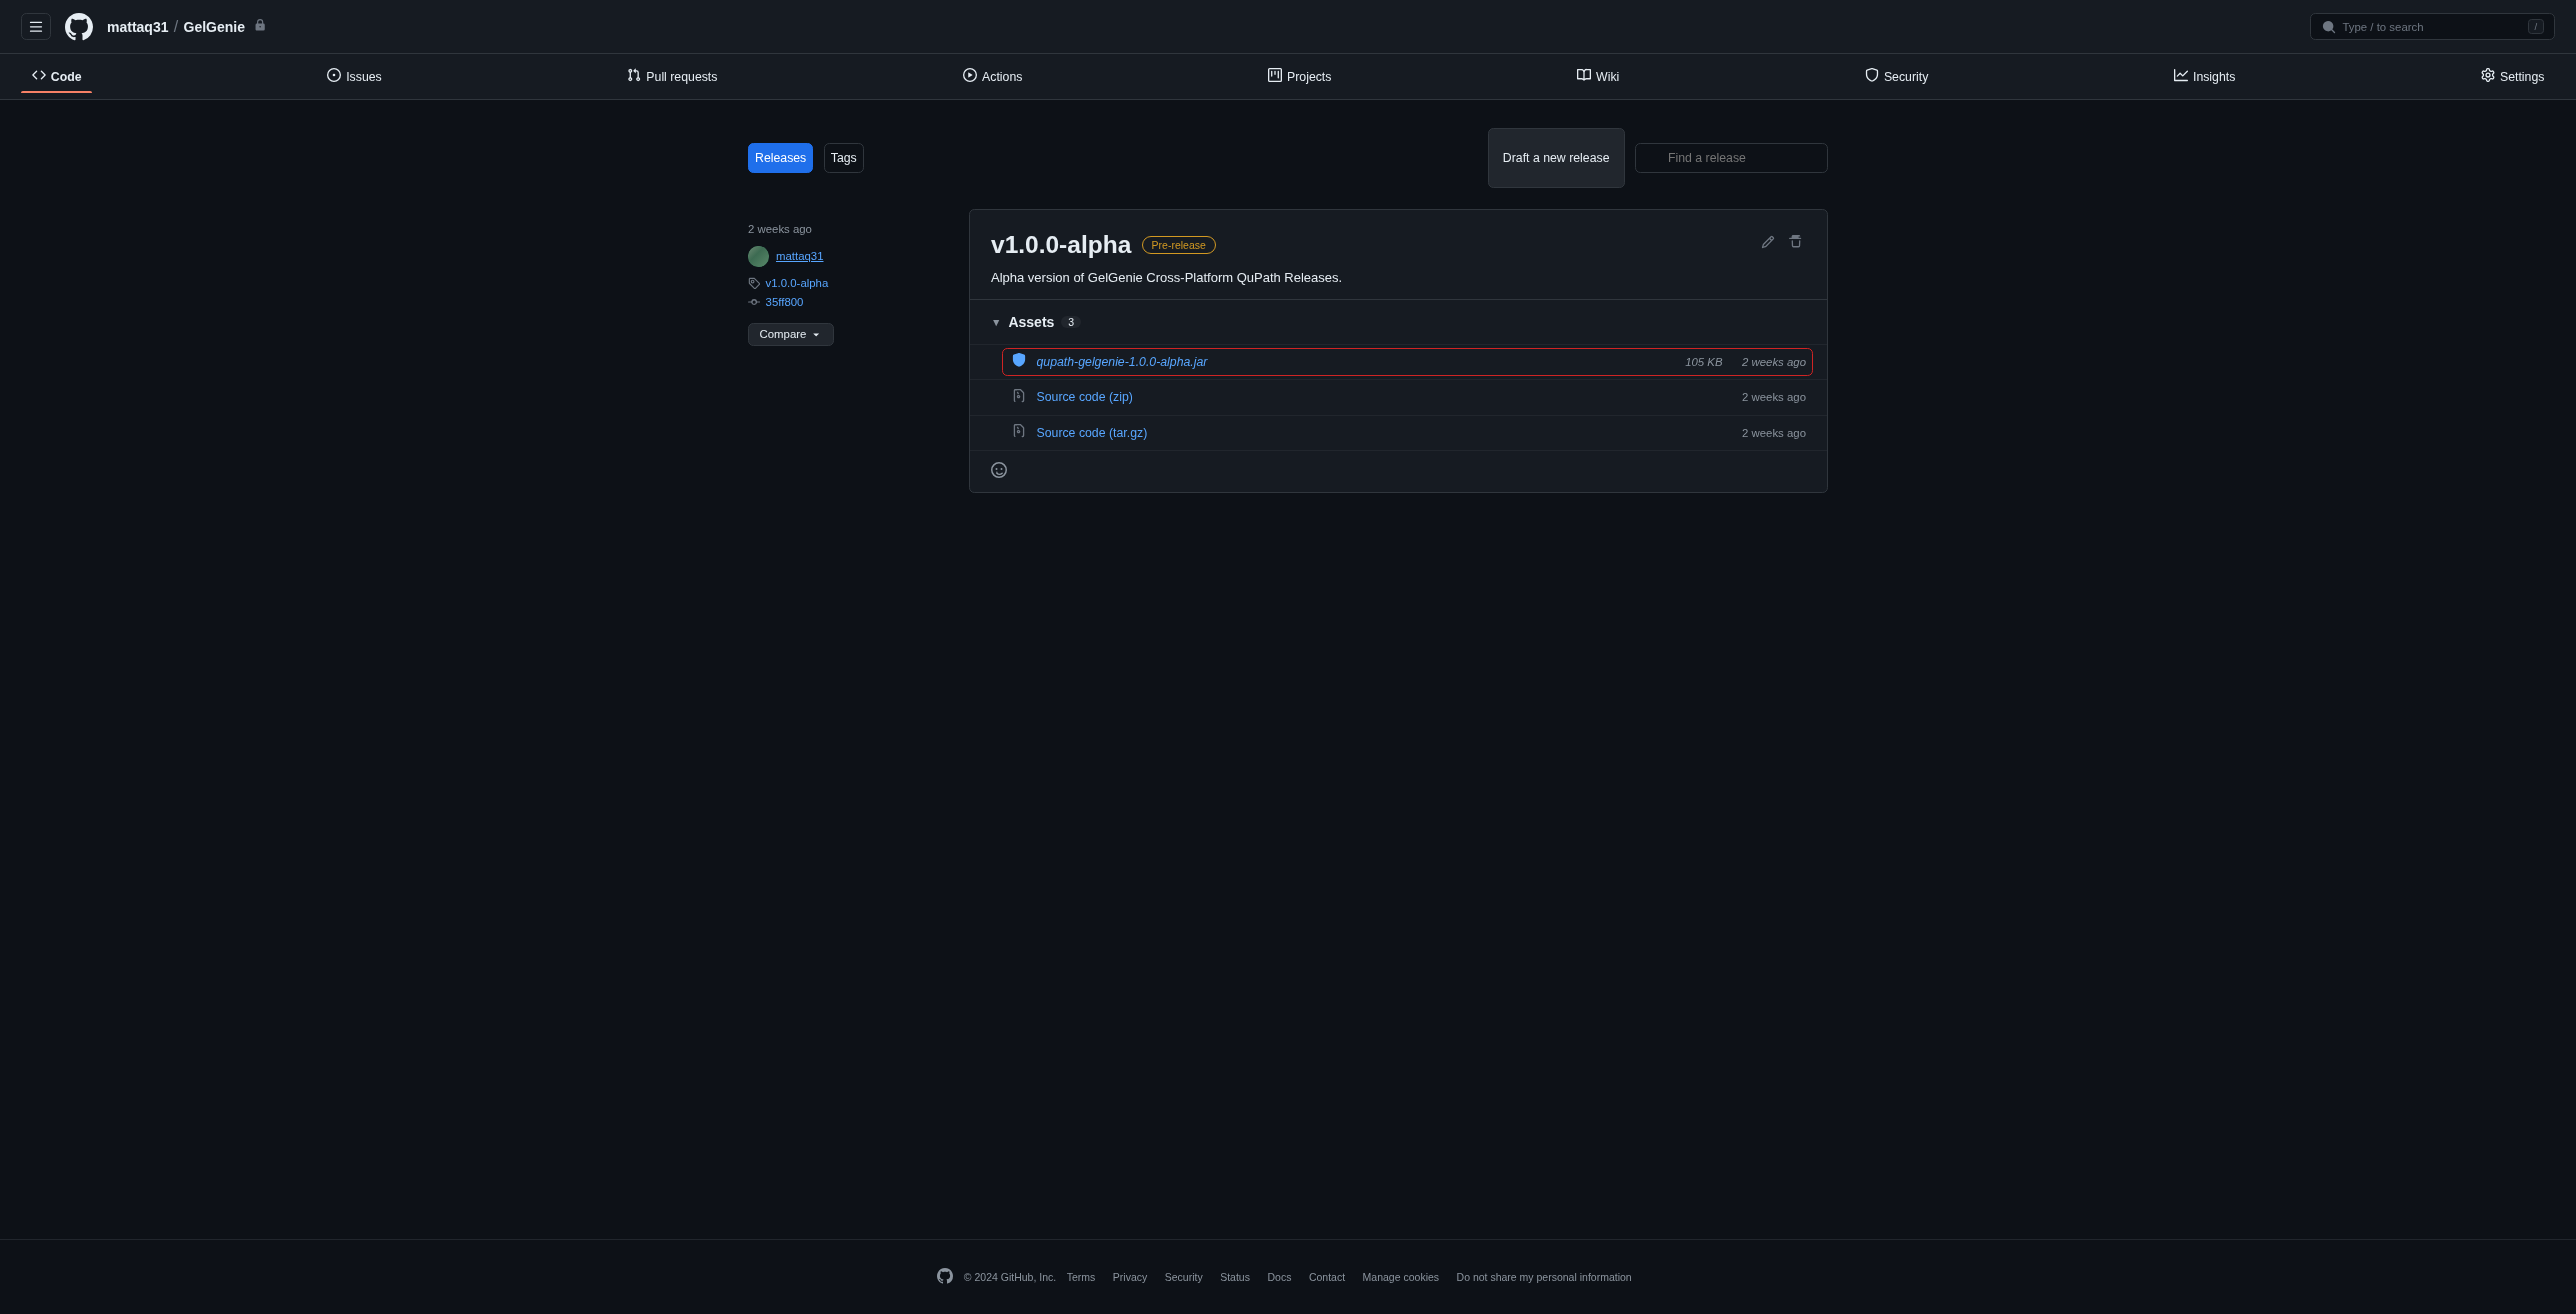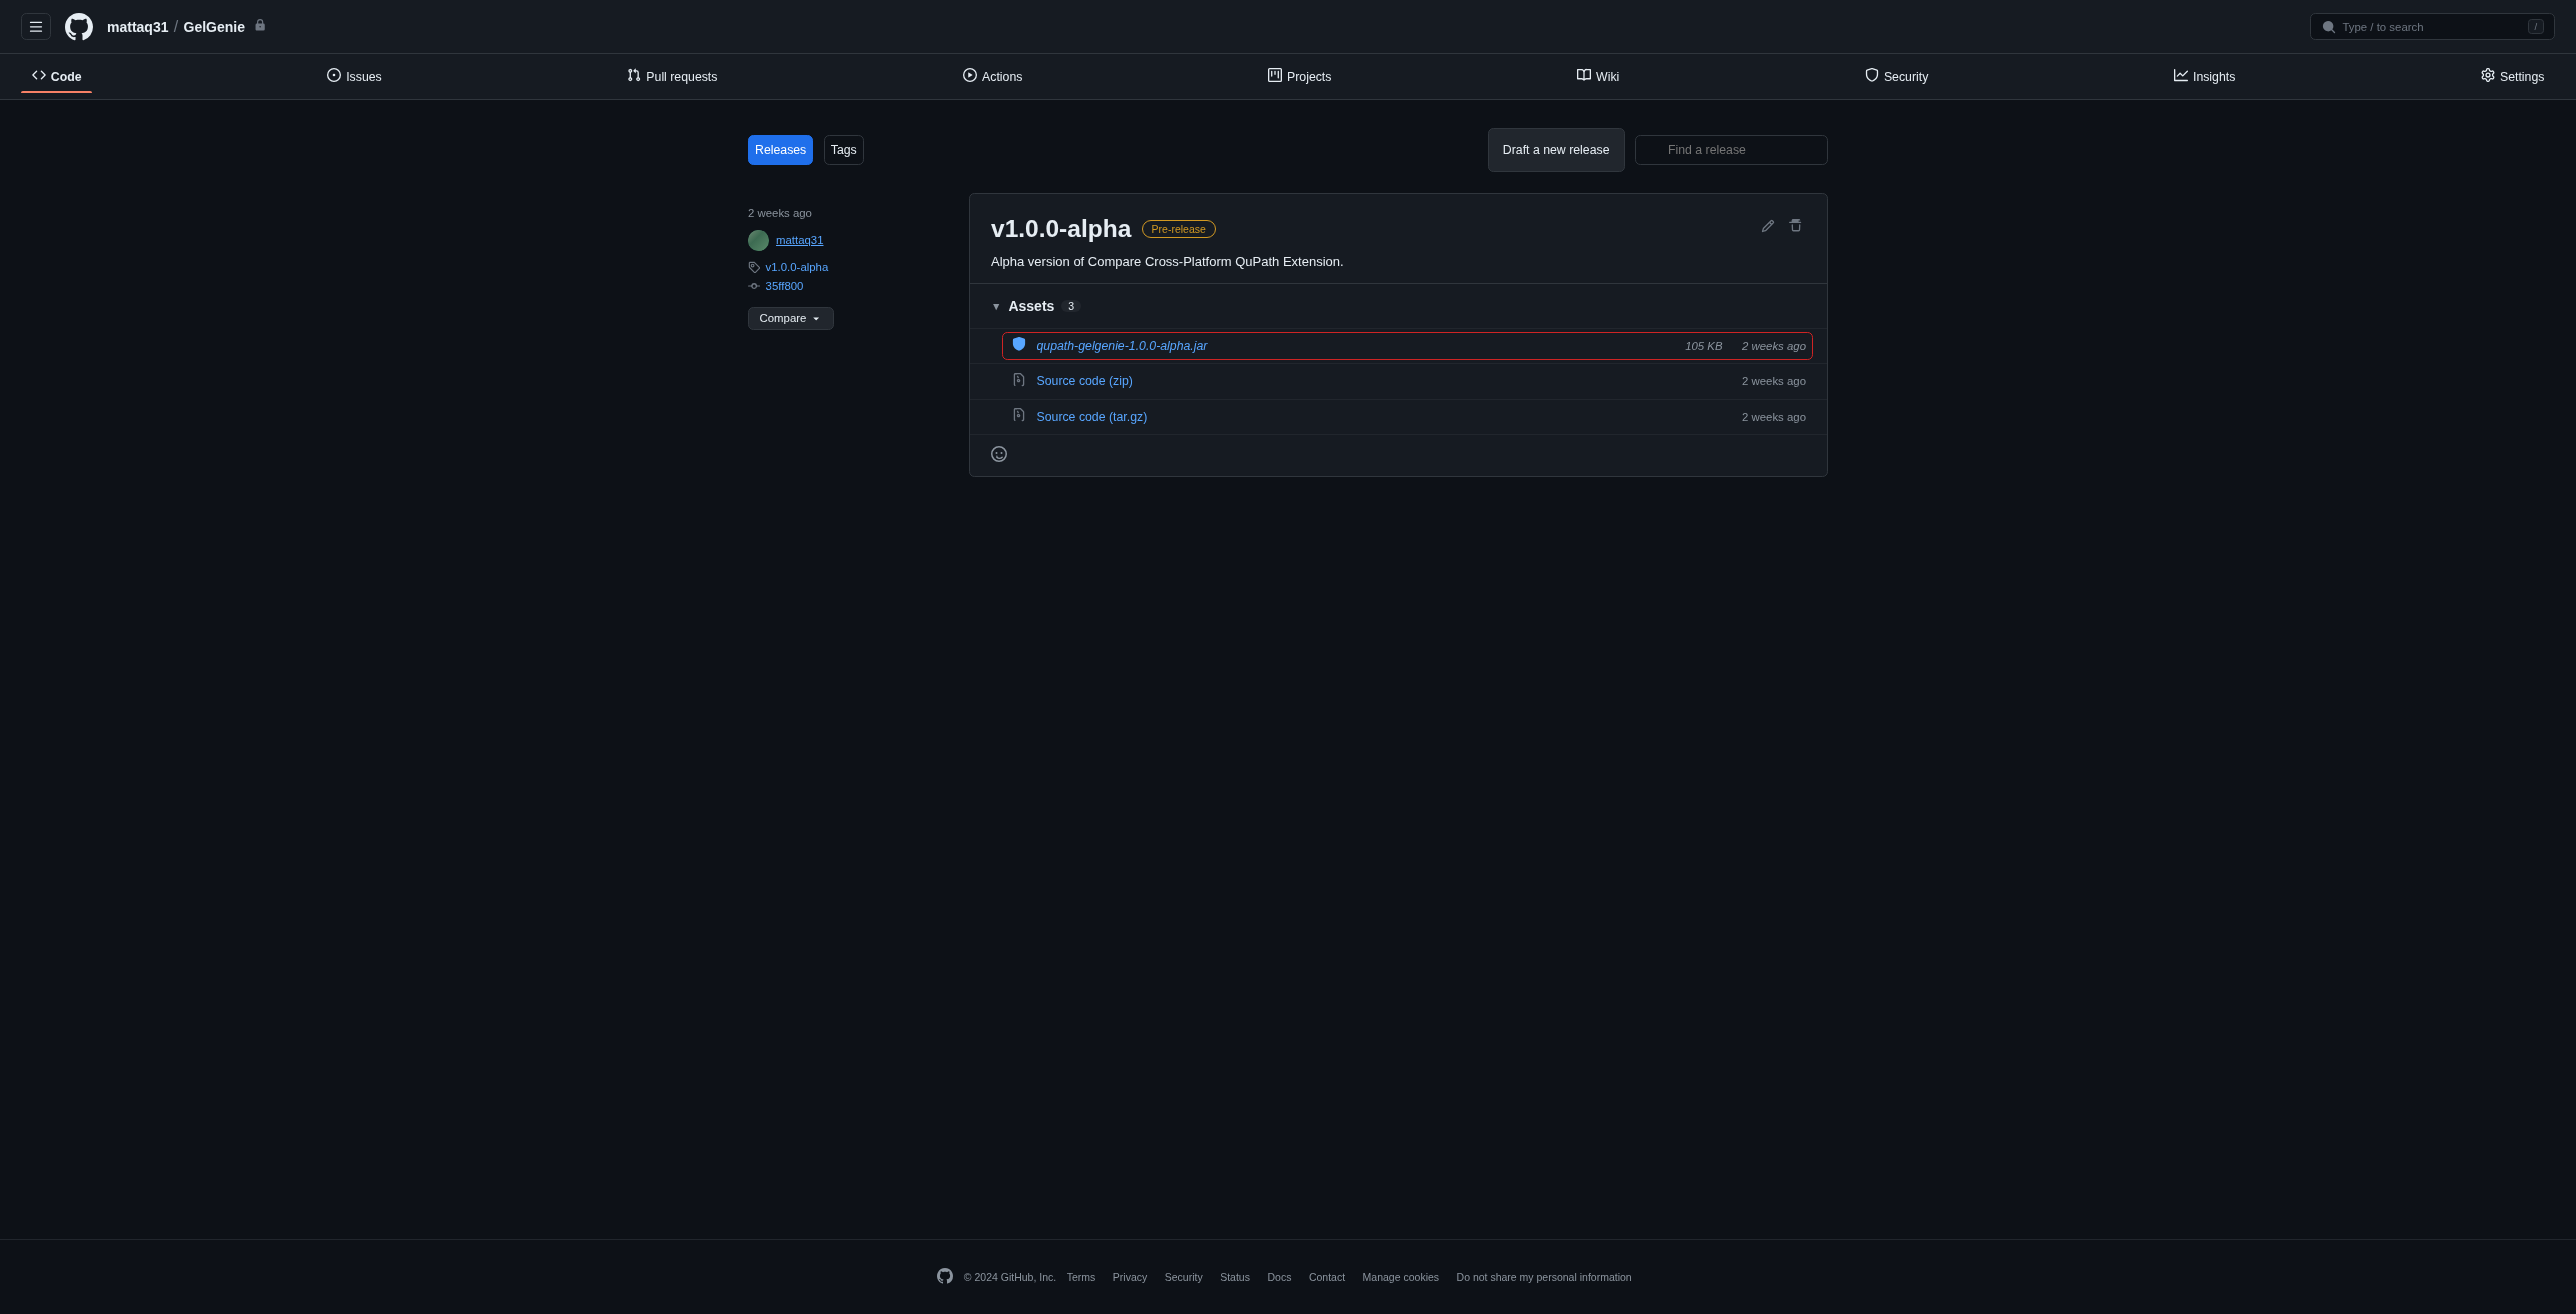--- a/index.html
+++ b/index.html
@@ -153,21 +153,21 @@
       margin-left: auto;
       display: flex;
       align-items: center;
       gap: 10.5px;
     }
     .draft-btn {
       background: #21262d;
       color: #e6edf3;
       border: 0.9px solid #30363d;
       border-radius: 5.3px;
-      padding: 14px 14px;
+      padding: 22px 14px;
       font-size: 12.3px;
       cursor: pointer;
     }
     .find-release-input {
       background: #0d1117;
       border: 0.9px solid #30363d;
       border-radius: 5.3px;
       padding: 7px 10.5px 7px 32px;
       color: #e6edf3;
       font-size: 12.3px;
@@ -563,21 +563,21 @@
     </div>
 
     <div class="release-card">
 
       <div class="release-card-header">
         <div>
           <div class="release-title-row">
             <h1 class="release-title">v1.0.0-alpha</h1>
             <span class="pre-release-badge">Pre-release</span>
           </div>
-          <p class="release-description">Alpha version of Compare Cross-Platform QuPath Extension.</p>
+          <p class="release-description">Alpha version of GelGenie Cross-Platform QuPath Releases.</p>
         </div>
         <div class="release-card-actions">
           <button class="icon-btn" title="Edit release">
             <svg width="14" height="14" viewBox="0 0 16 16" fill="currentColor">
               <path d="M11.013 1.427a1.75 1.75 0 012.474 0l1.086 1.086a1.75 1.75 0 010 2.474l-8.61 8.61c-.21.21-.47.364-.756.445l-3.251.93a.75.75 0 01-.927-.928l.929-3.25a1.75 1.75 0 01.445-.758l8.61-8.609zm1.414 1.06a.25.25 0 00-.354 0L10.811 3.75l1.439 1.44 1.263-1.263a.25.25 0 000-.354l-1.086-1.086zM11.189 6.25L9.75 4.81l-6.286 6.287a.25.25 0 00-.064.108l-.558 1.953 1.953-.558a.249.249 0 00.108-.064l6.286-6.286z"></path>
             </svg>
           </button>
           <button class="icon-btn" title="Delete release">
             <svg width="14" height="14" viewBox="0 0 16 16" fill="currentColor">
               <path d="M6.5 1.75a.25.25 0 01.25-.25h2.5a.25.25 0 01.25.25V3h-3V1.75zm4.5 0V3h2.25a.75.75 0 010 1.5H.75a.75.75 0 010-1.5H3V1.75C3 .784 3.784 0 4.75 0h6.5C12.216 0 13 .784 13 1.75zM4.496 6.675L4.75 12.5h6.5l.254-5.825a.75.75 0 011.5.065l-.254 5.825A1.75 1.75 0 0111 14.25H5a1.75 1.75 0 01-1.75-1.685L3 6.74a.75.75 0 011.5-.065z"></path>

